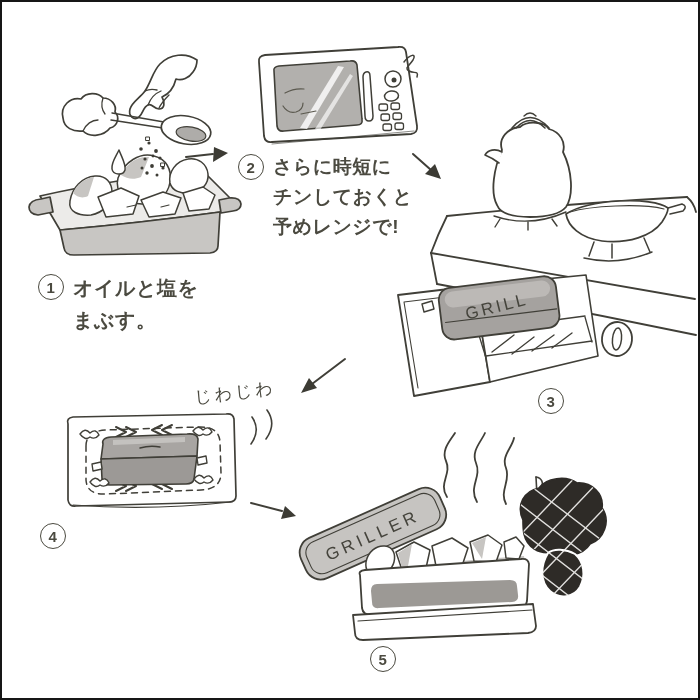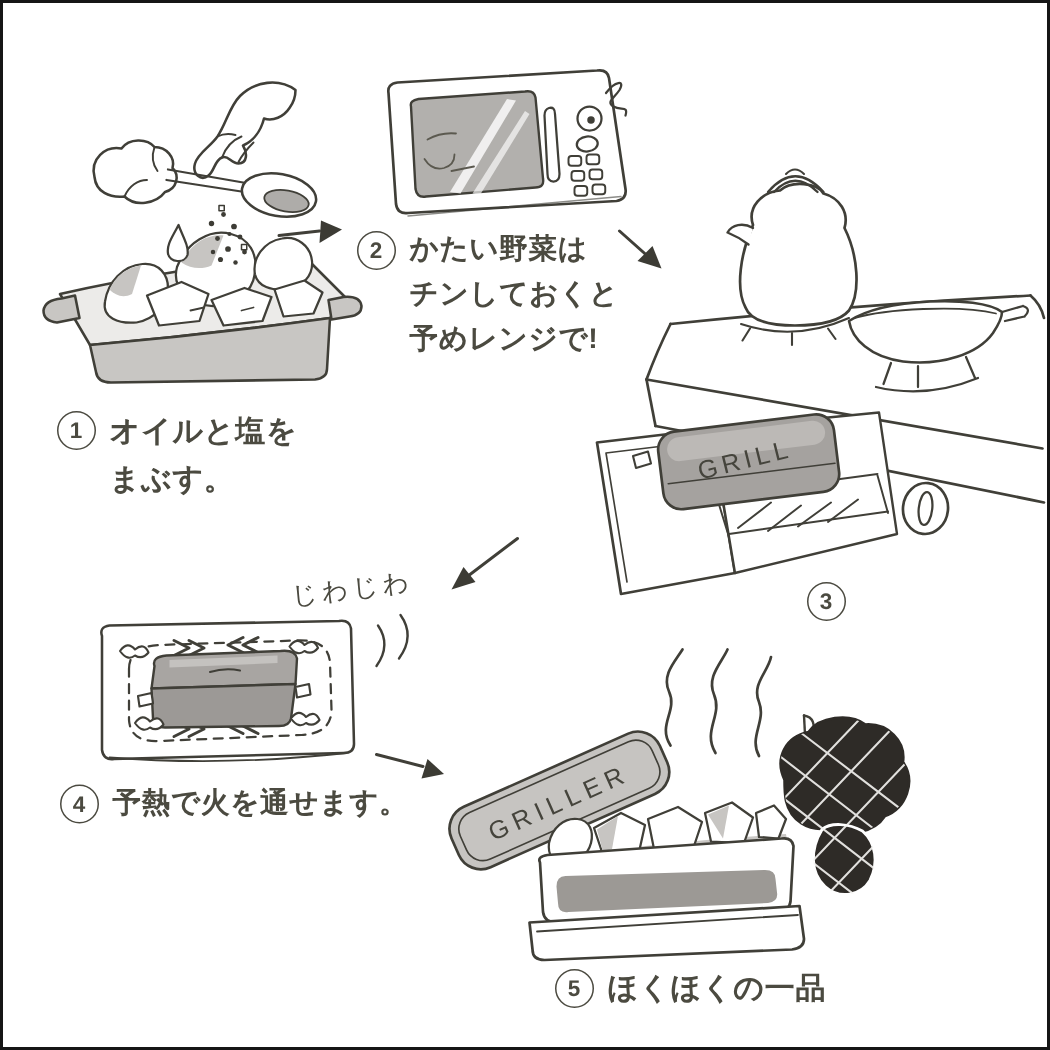--- a/index.html
+++ b/index.html
@@ -252,38 +252,34 @@
     <span class="num">1</span>
     <span class="lines">
       <span>オイルと塩を</span>
       <span>まぶす。</span>
     </span>
   </div>
 
   <div class="step step-2">
     <span class="num">2</span>
     <span class="lines">
-      <span>かたい野菜は</span>
+      <span>さらに時短に</span>
       <span>チンしておくと</span>
       <span>予めレンジで!</span>
     </span>
   </div>
 
   <div class="step step-3">
     <span class="num">3</span>
   </div>
 
   <div class="step step-4">
     <span class="num">4</span>
     <span class="lines">
-      <span>予熱で火を通せます。</span>
     </span>
   </div>
 
   <div class="step step-5">
     <span class="num">5</span>
-    <span class="lines">
-      <span>ほくほくの一品</span>
-    </span>
   </div>
 
   <div class="annotation">じわじわ</div>
 </div>
 
 </body></html>

